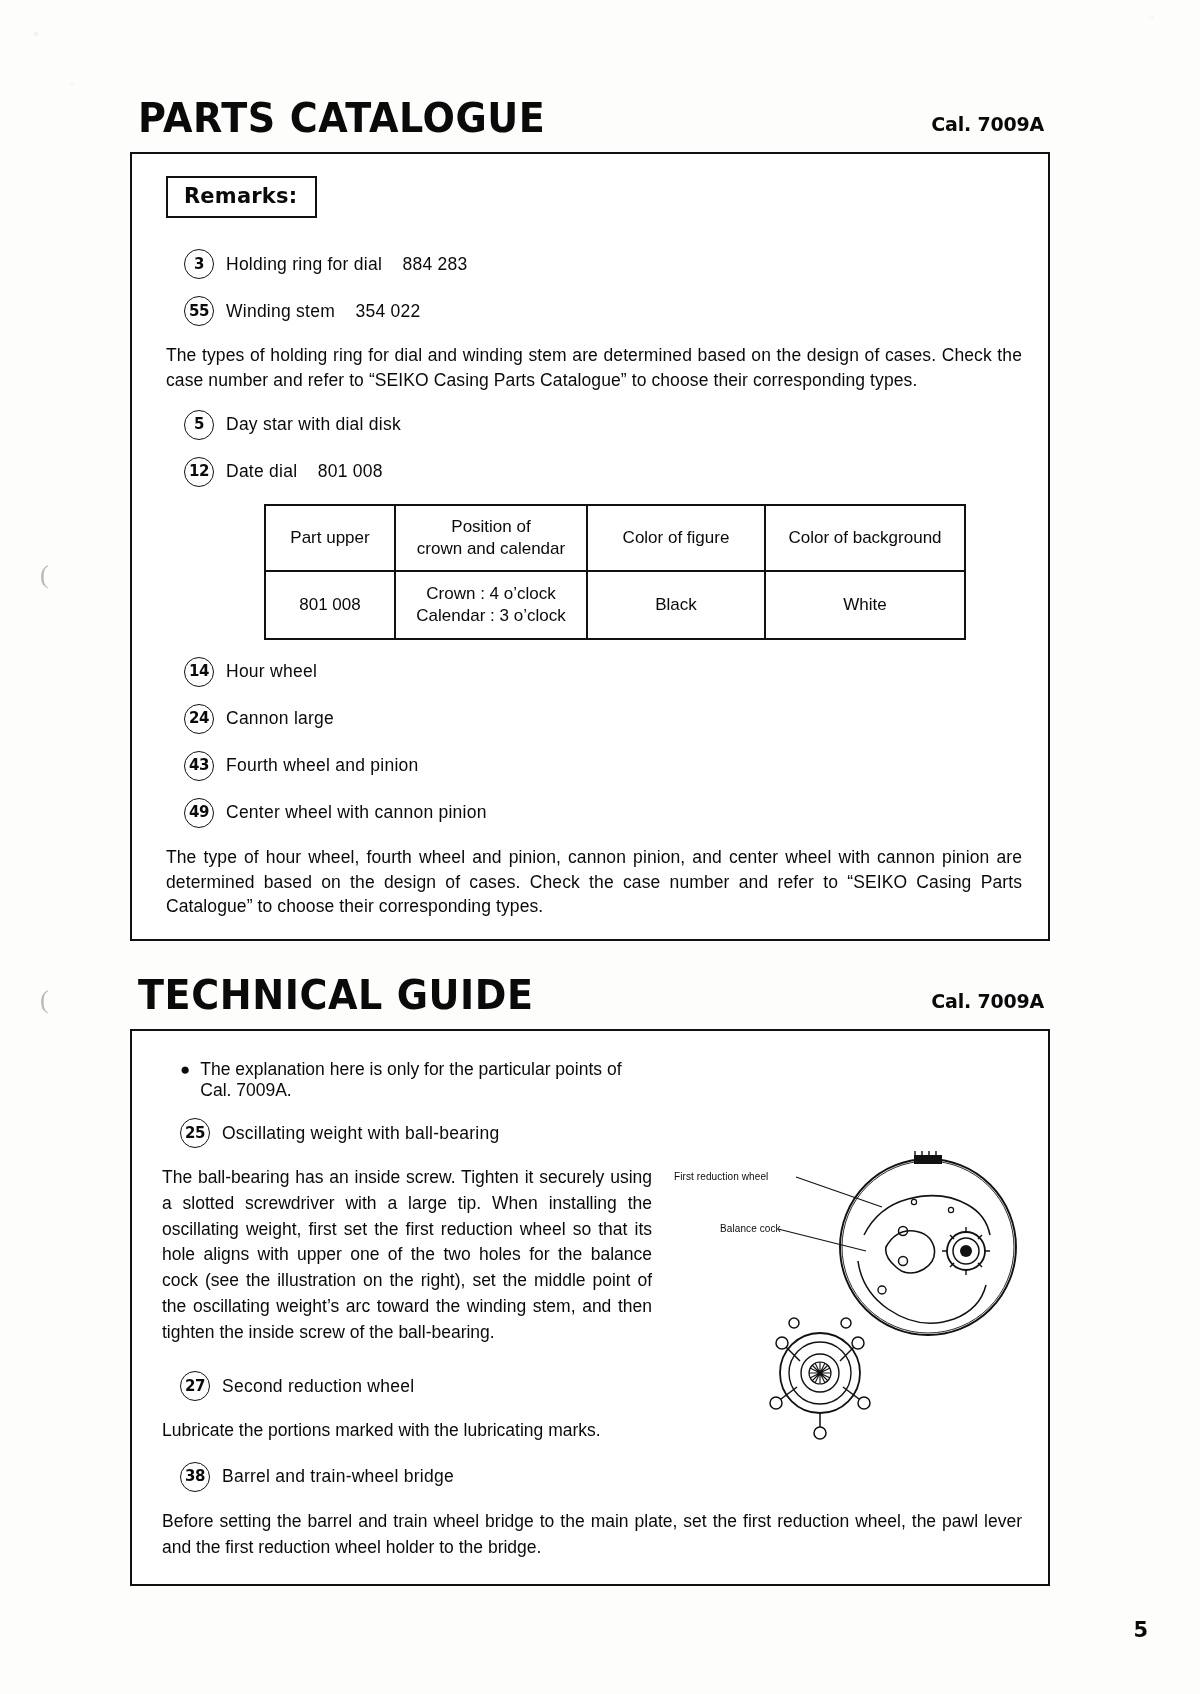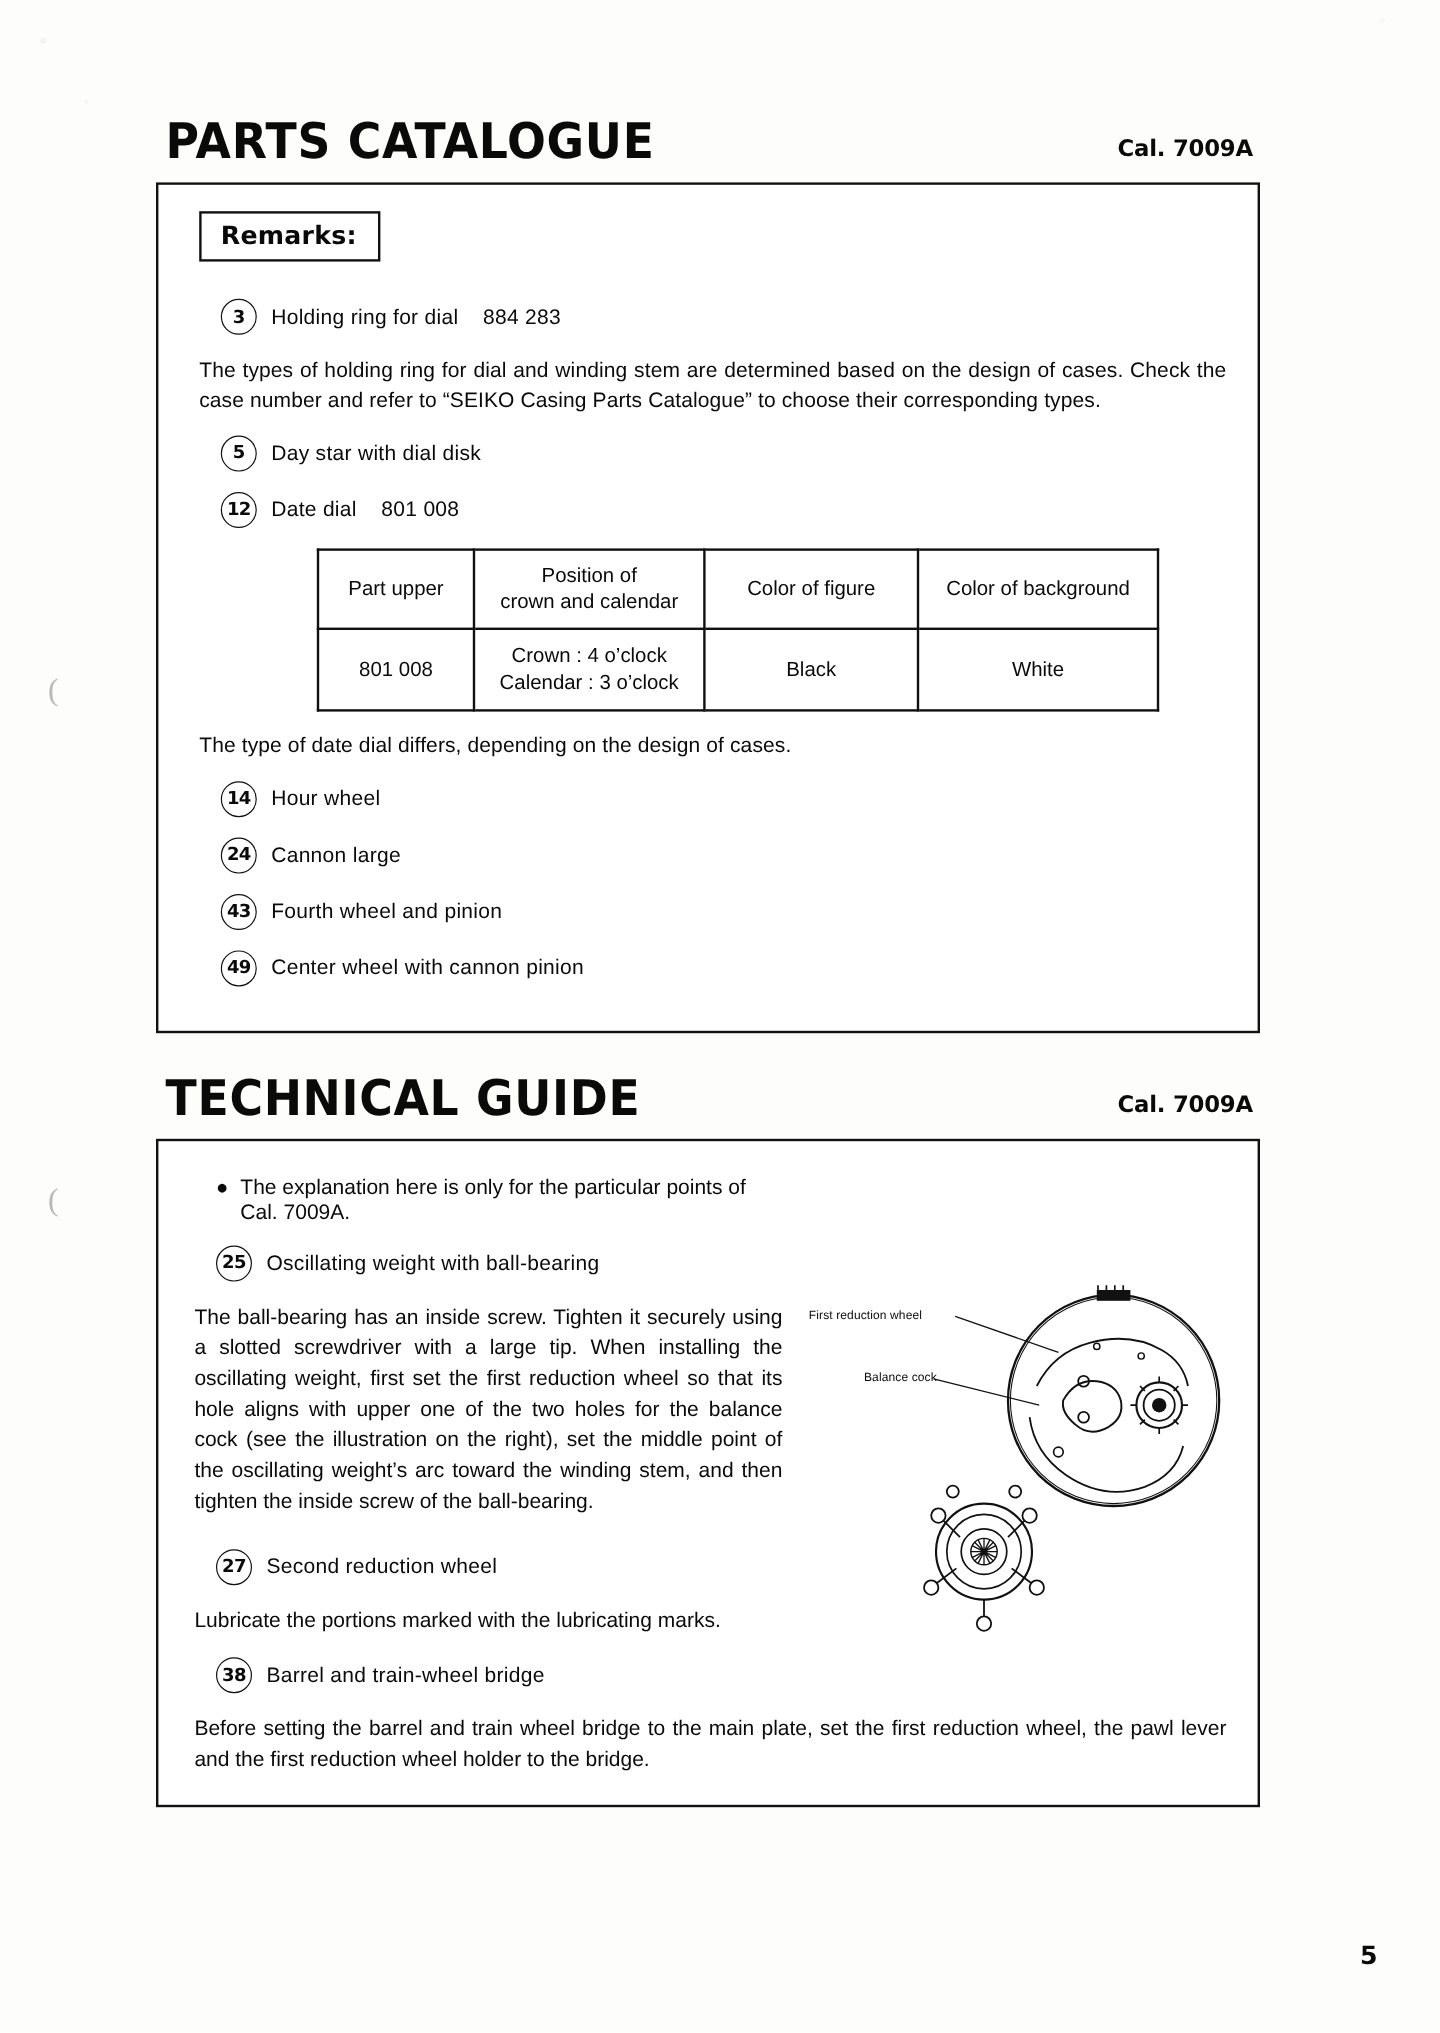--- a/index.html
+++ b/index.html
@@ -210,20 +210,24 @@
 
   <div class="panel">
 
     <div class="remarks-box">Remarks:</div>
 
     <div class="numitem">
       <div class="circ">3</div>
       <div class="label">Holding ring for dial    884 283</div>
     </div>
 
+    <div class="numitem">
+      <div class="circ">55</div>
+      <div class="label">Winding stem    354 022</div>
+    </div>
 
     <p class="body just">The types of holding ring for dial and winding stem are determined based on the design of cases.  Check the case number and refer to “SEIKO Casing Parts Catalogue” to choose their corresponding types.</p>
 
     <div class="numitem">
       <div class="circ">5</div>
       <div class="label">Day star with dial disk</div>
     </div>
 
 
     <div class="numitem">
@@ -251,39 +255,39 @@
         <tr>
           <td>801 008</td>
           <td class="cell-2line">Crown      :  4 o’clock
 Calendar :  3 o’clock</td>
           <td>Black</td>
           <td>White</td>
         </tr>
       </tbody>
     </table>
 
-    <p class="body tight">The type of date dial differs, depending on the design of cases.</p>
 
     <div class="numitem">
       <div class="circ">14</div>
       <div class="label">Hour wheel</div>
     </div>
     <div class="numitem">
       <div class="circ">24</div>
       <div class="label">Cannon large</div>
     </div>
     <div class="numitem">
       <div class="circ">43</div>
       <div class="label">Fourth wheel and pinion</div>
     </div>
     <div class="numitem">
       <div class="circ">49</div>
       <div class="label">Center wheel with cannon pinion</div>
     </div>
 
+    <p class="body just" style="margin-bottom:0">The type of hour wheel, fourth wheel and pinion, cannon pinion, and center wheel with cannon pinion are determined based on the design of cases. Check the case number and refer to “SEIKO Casing Parts Catalogue” to choose their corresponding types.</p>
 
   </div>
 
   <div class="spacer-lg"></div>
   <div class="sec-head">
     <div class="sec-title">TECHNICAL GUIDE</div>
     <div class="sec-cal">Cal. 7009A</div>
   </div>
 
   <div class="panel" style="padding:24px 26px 24px 30px">

